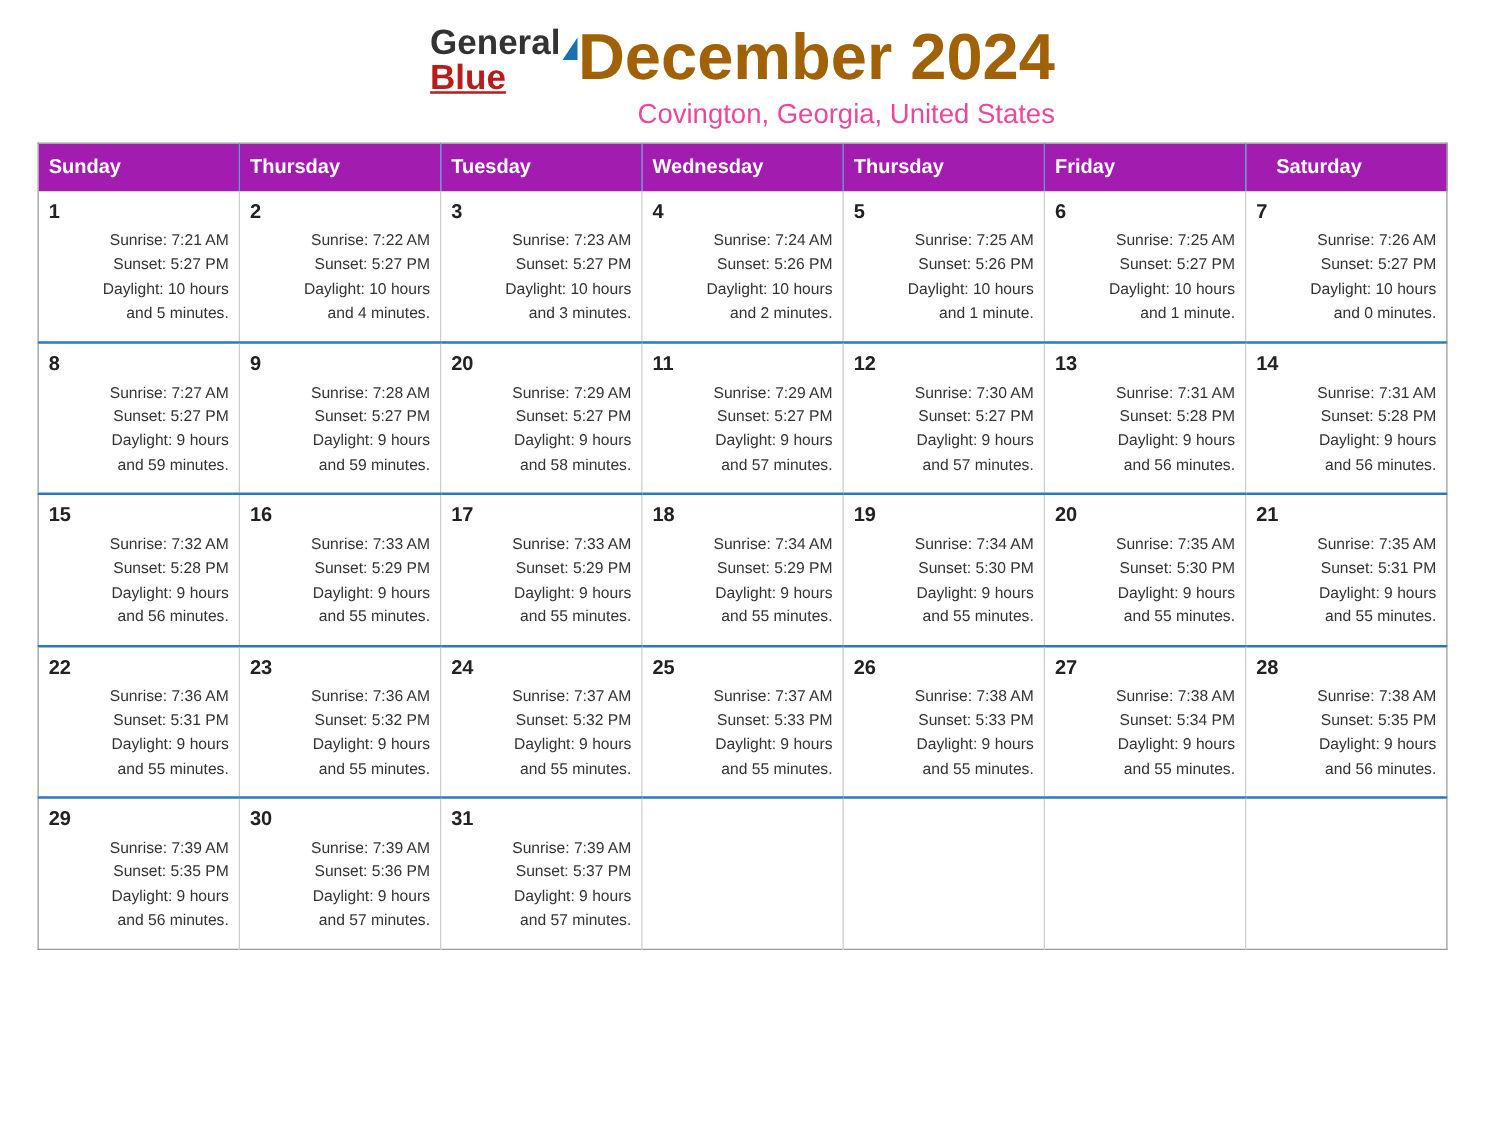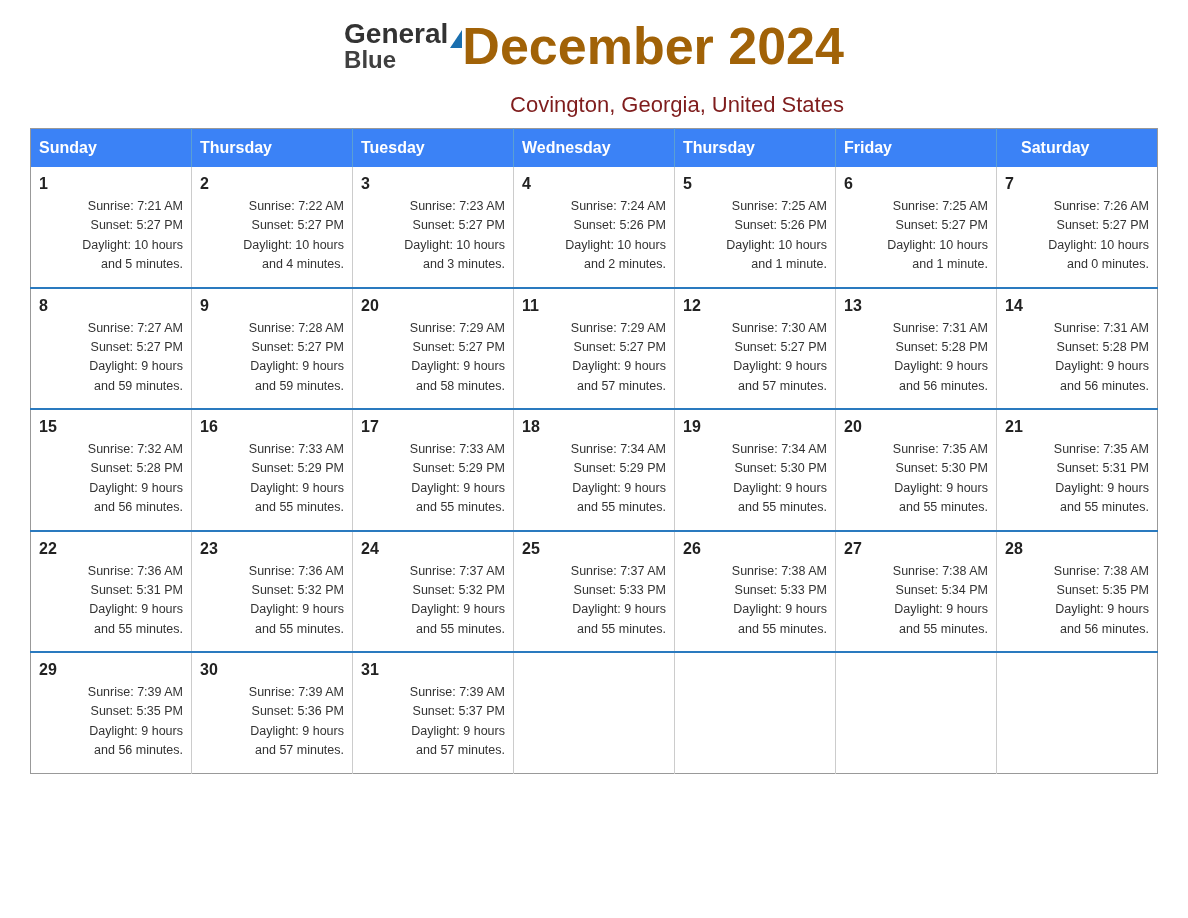--- a/index.html
+++ b/index.html
@@ -21,24 +21,25 @@
       flex-direction: column;
       align-items: flex-start;
     }
     .logo-general {
       font-size: 28px;
       font-weight: bold;
       color: #333;
       line-height: 1;
     }
     .logo-blue {
-      font-size: 24px;
-      font-weight: bold;
-      color: #404040;
+      font-size: 28px;
+      font-weight: bold;
+      color: #b91c1c;
       line-height: 1;
+      text-decoration: underline;
     }
     .logo-triangle {
       display: inline-block;
       width: 0;
       height: 0;
       border-left: 12px solid transparent;
       border-bottom: 18px solid #1a6faf;
       margin-left: 2px;
       vertical-align: middle;
     }
@@ -46,31 +47,31 @@
       text-align: right;
     }
     .month-title {
       font-size: 52px;
       font-weight: bold;
       color: #a16207;
       line-height: 1;
     }
     .location {
       font-size: 22px;
-      color: #7f1d1d;
-      margin-top: 20px;
+      color: #ec4899;
+      margin-top: 6px;
     }
     .calendar {
       width: 100%;
       border-collapse: collapse;
       border: 1px solid #999;
       margin-top: 10px;
     }
     .calendar thead tr th {
-      background-color: #3b82f6;
+      background-color: #a21caf;
       color: #fff;
       font-size: 16px;
       font-weight: bold;
       padding: 10px 8px;
       text-align: left;
       border-right: 1px solid #5a9fd4;
     }
     .calendar thead tr th:last-child {
       border-right: none;
       padding-left: 24px;

